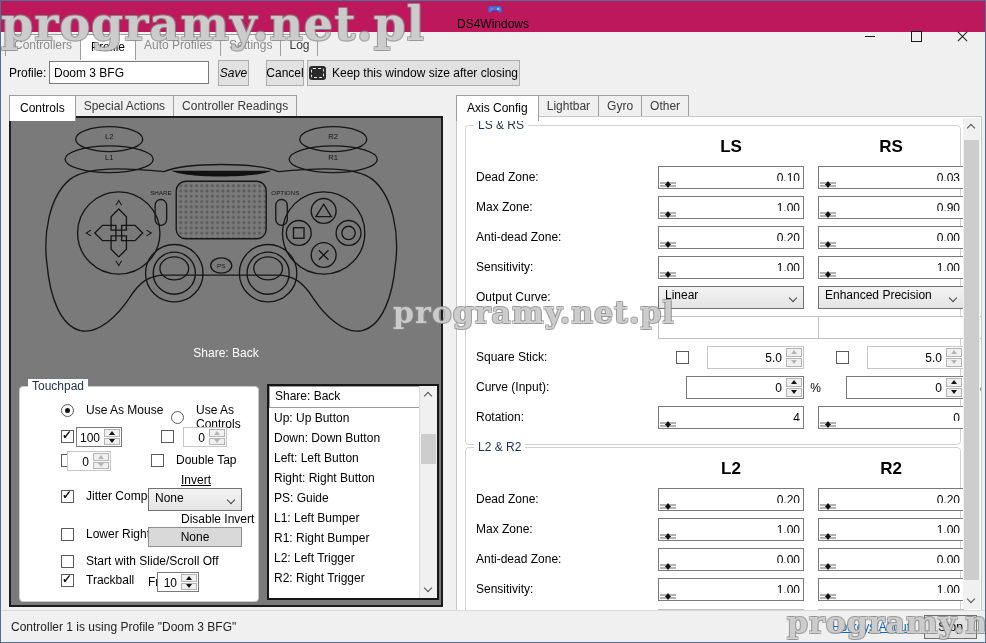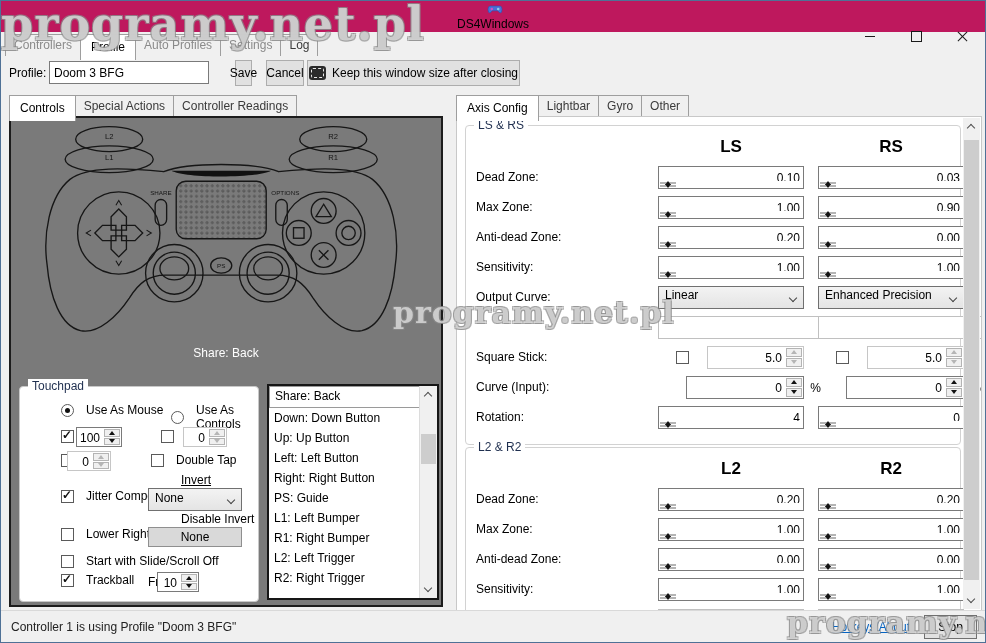--- a/index.html
+++ b/index.html
@@ -26,21 +26,21 @@
   .tab.sel{height:25px;line-height:24px;background:#fff;color:#000;z-index:2;position:relative;padding:0 10px;}
   .main-tabs{top:33px;left:4px;}
   .left-tabs{top:94px;left:8px;}
   .right-tabs{top:94px;left:455px;}
 
   
   .profile-bar{position:absolute;top:58px;left:0;right:0;height:30px;}
   .plabel{position:absolute;left:8px;top:7px;font-size:12px;color:#000;}
   .pinput{position:absolute;left:48px;top:2px;width:150px;height:21px;border:1px solid #7a7a7a;font-size:12px;padding:0 4px;font-family:"Liberation Sans",sans-serif;background:#fff;color:#000;}
   .btn{position:absolute;top:1px;height:26px;background:#e1e1e1;border:1px solid #adadad;font-size:12px;color:#000;display:flex;align-items:center;justify-content:center;cursor:pointer;box-sizing:border-box;}
-  .btn-save{left:234px;width:17px;}
+  .btn-save{left:217px;width:31px;font-style:italic;}
   .btn-cancel{left:265px;width:38px;}
   .btn-keep{left:306px;width:213px;gap:6px;}
   .keepicon{width:17px;height:14px;background:#2a2a2a;border-radius:3px;position:relative;flex:none;}
   .keepicon::after{content:"";position:absolute;left:2px;top:2px;right:2px;bottom:2px;border:1px dashed #e8e8e8;border-radius:2px;}
 
   
   .left-panel{position:absolute;left:8px;top:115px;width:434px;height:491px;background:#7a7a7a;border:2px solid #1c1c1c;box-sizing:border-box;overflow:hidden;}
   .ctl-svg{position:absolute;left:0;top:2px;width:430px;height:225px;}
   .ctl-caption{position:absolute;left:0;top:228px;width:430px;text-align:center;color:#fff;font-size:12px;}
 
@@ -315,22 +315,22 @@
           <span class="sb">
             <b class="u"></b>
             <b class="d"></b>
           </span>
         </div>
     </div>
 
     <div class="blist">
       <div class="bitems">
         <div class="bitem sel">Share: Back</div>
+        <div class="bitem">Up: Up Button</div>
         <div class="bitem">Down: Down Button</div>
-        <div class="bitem">Up: Up Button</div>
         <div class="bitem">Left: Left Button</div>
         <div class="bitem">Right: Right Button</div>
         <div class="bitem">PS: Guide</div>
         <div class="bitem">L1: Left Bumper</div>
         <div class="bitem">R1: Right Bumper</div>
         <div class="bitem">L2: Left Trigger</div>
         <div class="bitem">R2: Right Trigger</div>
       </div>
       <div class="vscroll">
         <span class="varrow up"></span>

